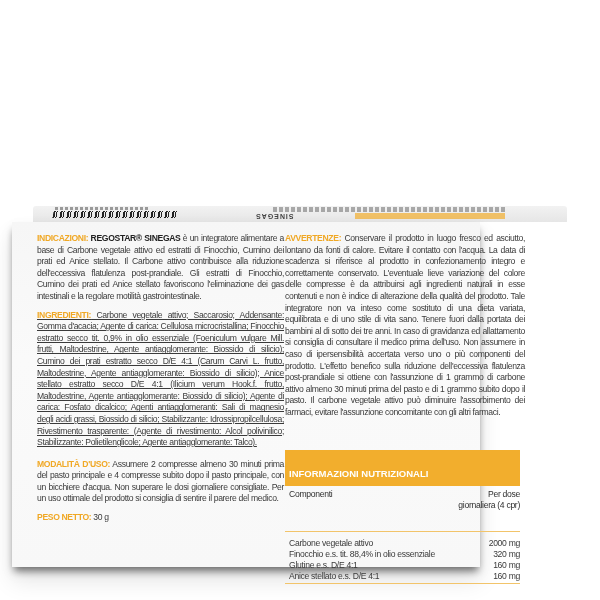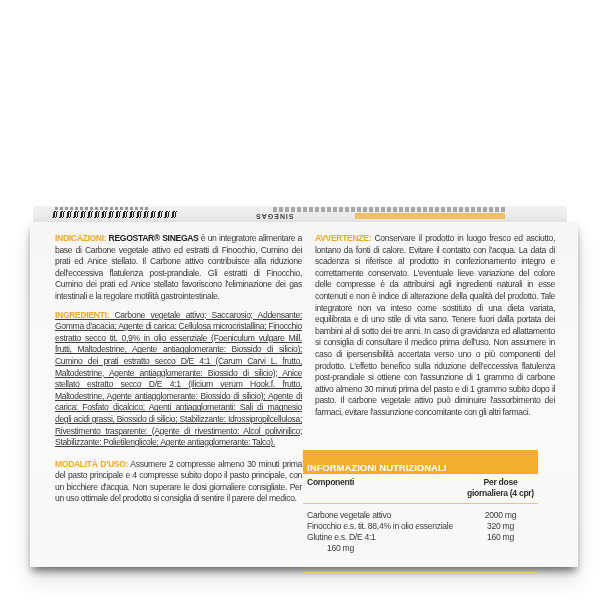--- a/index.html
+++ b/index.html
@@ -32,48 +32,48 @@
     background: #f2ae2d; opacity: 0.7;
   }
   .flap-lines {
     position: absolute; left: 240px; top: 1px; width: 232px; height: 5px;
     background: repeating-linear-gradient(90deg, #777 0 4px, transparent 4px 6px);
     opacity: 0.6;
   }
 
   
   .box {
-    position: absolute; left: 30px; top: 222px; width: 548px; height: 345px;
+    position: absolute; left: 12px; top: 222px; width: 468px; height: 345px;
     background: linear-gradient(#f6f6f6, #fafafa 40%, #f8f8f8);
     box-shadow: 0 6px 8px -2px rgba(0,0,0,0.55), 0 14px 22px rgba(0,0,0,0.10);
     border-radius: 0;
   }
 
   .col { position: absolute; color: #3a3a3a; font-size: 8.6px; line-height: 11.6px; letter-spacing: -0.35px; }
   .col.left { left: 25px; top: 11px; width: 247px; }
-  .col.right { left: 273px; top: 11px; width: 240px; margin-left: 12px; }
+  .col.right { left: 273px; top: 11px; width: 240px; }
 
   .para { text-align: justify; margin-bottom: 7px; }
   .para.tight { margin-bottom: 10px; text-decoration: underline; }
   .lbl { color: #f0a825; font-weight: bold; }
   .brand { color: #222; font-weight: bold; }
   .gluten { color: #f0a825; font-weight: bold; margin-bottom: 7px; }
 
   
   .nutri { position: absolute; left: 273px; top: 228px; width: 235px; }
   .nutri-head {
     background: #f2ae2d; color: #fff; font-weight: bold;
-    font-size: 9.5px; padding: 12px 4px; height: 14px; line-height: 11px;
+    font-size: 9.5px; padding: 18px 4px; height: 14px; line-height: 11px;
   }
   .nutri-row { display: flex; font-size: 8.6px; color: #3a3a3a; line-height: 11px; letter-spacing: -0.3px; }
   .nutri-row .c1 { width: 160px; padding-left: 4px; }
-  .nutri-row .c2 { width: 75px; text-align: center; }
-  .nutri-colhead { font-weight: bold; color: #2f2f2f; padding-top: 3px; padding-bottom: 4px; border-bottom: 1px solid #f2c46a; }
+  .nutri-row .c2 { width: 75px; text-align: right; }
+  .nutri-colhead { font-weight: normal; color: #2f2f2f; padding-top: 3px; padding-bottom: 20px; border-bottom: 1px solid #f2c46a; }
   .nutri-colhead .c1 { align-self: flex-start; }
-  .nutri-body { padding-top: 6px; padding-bottom: 18px; border-bottom: 1px solid #f2c46a; }
+  .nutri-body { padding-top: 6px; padding-bottom: 1px; border-bottom: 1px solid #f2c46a; }
 </style>
 </head>
 <body>
 
 <div class="flap">
   <div class="flap-code"></div>
   <div class="flap-barcode"></div>
   <div class="flap-lines"></div>
   <div class="flap-sinegas">SINEGAS</div>
   <div class="flap-regostar"></div>
@@ -89,20 +89,23 @@
 
     <p class="para tight">
       <span class="lbl">INGREDIENTI:</span><span> Carbone vegetale attivo; Saccarosio; Addensante: Gomma d'acacia; Agente di carica: Cellulosa microcristallina; Finocchio estratto secco tit. 0,9% in olio essenziale (Foeniculum vulgare Mill. frutti, Maltodestrine, Agente antiagglomerante: Biossido di silicio); Cumino dei prati estratto secco D/E 4:1 (Carum Carvi L. frutto, Maltodestrine, Agente antiagglomerante: Biossido di silicio); Anice stellato estratto secco D/E 4:1 (Ilicium verum Hook.f. frutto, Maltodestrine, Agente antiagglomerante: Biossido di silicio); Agente di carica: Fosfato dicalcico; Agenti antiagglomeranti: Sali di magnesio degli acidi grassi, Biossido di silicio; Stabilizzante: Idrossipropilcellulosa; Rivestimento trasparente: (Agente di rivestimento: Alcol polivinilico; Stabilizzante: Polietilenglicole; Agente antiagglomerante: Talco).</span>
     </p>
 
     <p class="para">
       <span class="lbl">MODALITÀ D'USO:</span><span>  Assumere 2 compresse almeno 30 minuti prima del pasto principale e 4 compresse subito dopo il pasto principale, con un bicchiere d'acqua. Non superare le dosi giornaliere consigliate. Per un uso ottimale del prodotto si consiglia di sentire il parere del medico.</span>
     </p>
 
 
+    <p class="para">
+      <span class="lbl">PESO NETTO:</span><span> 30 g</span>
+    </p>
   </div>
 
   <div class="col right">
     <p class="para">
       <span class="lbl">AVVERTENZE:</span><span>  Conservare il prodotto in luogo fresco ed asciutto, lontano da fonti di calore. Evitare il contatto con l'acqua. La data di scadenza si riferisce al prodotto in confezionamento integro e correttamente conservato. L'eventuale lieve variazione del colore delle compresse è da attribuirsi agli ingredienti naturali in esse contenuti e non è indice di alterazione della qualità del prodotto. Tale integratore non va inteso come sostituto di una dieta variata, equilibrata e di uno stile di vita sano. Tenere fuori dalla portata dei bambini al di sotto dei tre anni. In caso di gravidanza ed allattamento si consiglia di consultare il medico prima dell'uso. Non assumere in caso di ipersensibilità accertata verso uno o più componenti del prodotto. L'effetto benefico sulla riduzione dell'eccessiva flatulenza post-prandiale si ottiene con l'assunzione di 1 grammo di carbone attivo almeno 30 minuti prima del pasto e di 1 grammo subito dopo il pasto. Il carbone vegetale attivo può diminuire l'assorbimento dei farmaci, evitare l'assunzione concomitante con gli altri farmaci.</span>
     </p>
   </div>
 
   <div class="nutri">
     <div class="nutri-head">INFORMAZIONI NUTRIZIONALI</div>
@@ -120,18 +123,19 @@
       </div>
       <div class="nutri-row">
         <div class="c1">Finocchio e.s. tit. 88,4% in olio essenziale</div>
         <div class="c2">320 mg</div>
       </div>
       <div class="nutri-row">
         <div class="c1">Glutine e.s. D/E 4:1</div>
         <div class="c2">160 mg</div>
       </div>
       <div class="nutri-row">
+        <div class="c1">Anice stellato e.s. D/E 4:1</div>
         <div class="c2">160 mg</div>
       </div>
     </div>
   </div>
 
 </div>
 
 </body></html>

